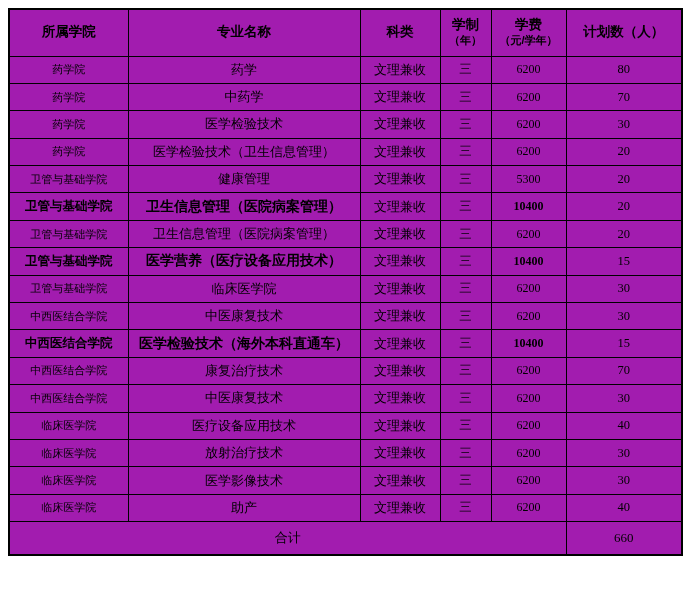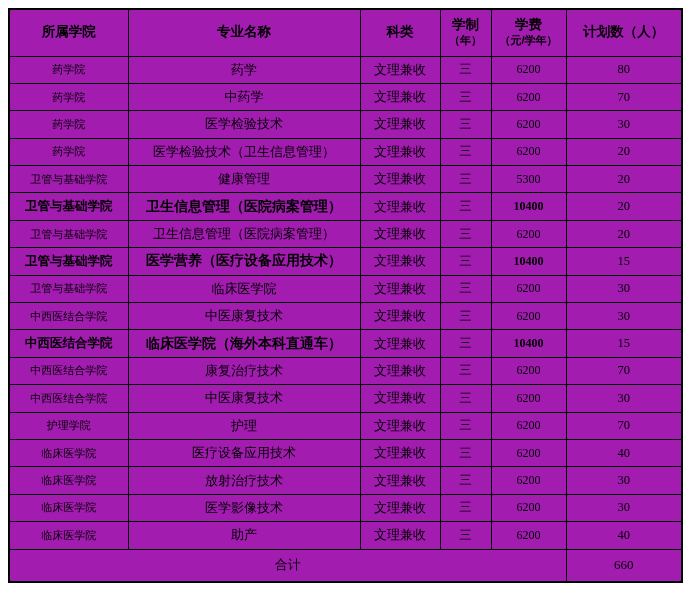--- a/index.html
+++ b/index.html
@@ -170,49 +170,41 @@
     <tr>
       <td class="c1">中西医结合学院</td>
       <td class="c2">中医康复技术</td>
       <td class="c3">文理兼收</td>
       <td class="c4">三</td>
       <td class="c5">6200</td>
       <td class="c6">30</td>
     </tr>
     <tr class="bold-row">
       <td class="c1">中西医结合学院</td>
-      <td class="c2">临床医学院（海外本科直通车）</td>
+      <td class="c2">医学检验技术（海外本科直通车）</td>
       <td class="c3">文理兼收</td>
       <td class="c4">三</td>
       <td class="c5">10400</td>
       <td class="c6">15</td>
     </tr>
     <tr>
       <td class="c1">中西医结合学院</td>
       <td class="c2">康复治疗技术</td>
       <td class="c3">文理兼收</td>
       <td class="c4">三</td>
       <td class="c5">6200</td>
       <td class="c6">70</td>
     </tr>
     <tr>
       <td class="c1">中西医结合学院</td>
       <td class="c2">中医康复技术</td>
       <td class="c3">文理兼收</td>
       <td class="c4">三</td>
       <td class="c5">6200</td>
       <td class="c6">30</td>
-    </tr>
-    <tr>
-      <td class="c1">护理学院</td>
-      <td class="c2">护理</td>
-      <td class="c3">文理兼收</td>
-      <td class="c4">三</td>
-      <td class="c5">6200</td>
-      <td class="c6">70</td>
     </tr>
     <tr>
       <td class="c1">临床医学院</td>
       <td class="c2">医疗设备应用技术</td>
       <td class="c3">文理兼收</td>
       <td class="c4">三</td>
       <td class="c5">6200</td>
       <td class="c6">40</td>
     </tr>
     <tr>

